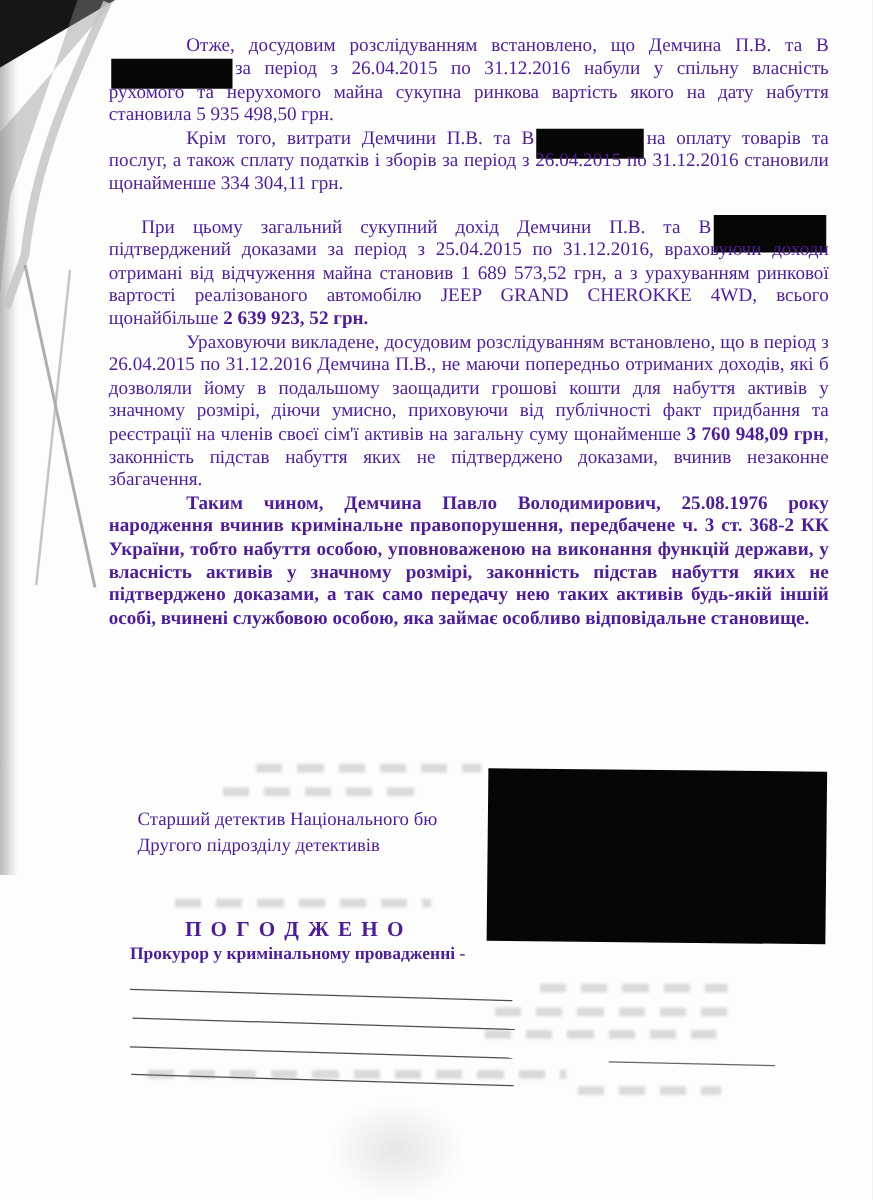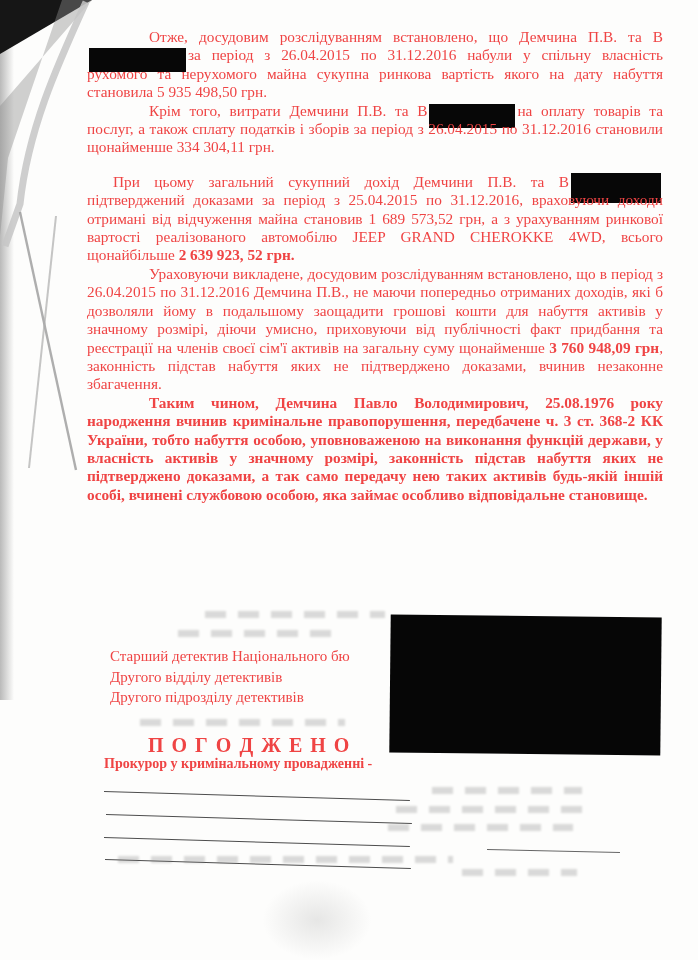--- a/index.html
+++ b/index.html
@@ -1,19 +1,19 @@
 <!DOCTYPE html>
 <html><head>
 <meta charset="utf-8">
 <style>
   html,body { margin:0; padding:0; background:#e8e8e8; }
   .page {
     position:relative; width:698px; height:960px; background:#fdfdfc;
     overflow:hidden; font-family:"Liberation Serif","DejaVu Serif",serif;
-    color:#ef4444;
+    color:#4c1d95;
   }
   .edge-left {
     position:absolute; left:0; top:0; width:14px; height:700px;
     background:linear-gradient(90deg, rgba(130,130,130,.55), rgba(130,130,130,0));
     pointer-events:none;
   }
   .curl { position:absolute; left:0; top:0; }
   .body-text {
     position:absolute; left:87px; top:28px; width:576px;
     font-size:15.3px; line-height:18.4px; text-align:justify;
@@ -29,21 +29,21 @@
   .big-redact {
     position:absolute; left:390px; top:616px; width:271px; height:138px;
     background:#060606; transform:rotate(.6deg);
   }
   .sig-block {
     position:absolute; left:110px; top:646px; font-weight:normal;
     font-size:15px; line-height:20.5px; white-space:nowrap;
   }
   .approved {
     position:absolute; left:148px; top:734px; font-weight:bold;
-    font-size:20px; letter-spacing:1.5px; white-space:nowrap;
+    font-size:17px; letter-spacing:1.5px; white-space:nowrap;
   }
   .prosecutor {
     position:absolute; left:104px; top:756px; font-weight:bold;
     font-size:14px; white-space:nowrap;
   }
   .sig-line {
     position:absolute; width:306px; height:0;
     border-top:1.6px solid #4d4d4d; transform:rotate(1.7deg);
     transform-origin:left center;
   }
@@ -86,21 +86,20 @@
 
     <p><span>Ураховуючи викладене, досудовим розслідуванням встановлено, що в період з 26.04.2015 по 31.12.2016 Демчина П.В., не маючи попередньо отриманих доходів, які б дозволяли йому в подальшому заощадити грошові кошти для набуття активів у значному розмірі, діючи умисно, приховуючи від публічності факт придбання та реєстрації на членів своєї сім'ї активів на загальну суму щонайменше </span><b>3 760 948,09 грн</b><span>, законність підстав набуття яких не підтверджено доказами, вчинив незаконне збагачення.</span></p>
 
     <p><b>Таким чином, Демчина Павло Володимирович, 25.08.1976 року народження вчинив кримінальне правопорушення, передбачене ч. 3 ст. 368-2 КК України, тобто набуття особою, уповноваженою на виконання функцій держави, у власність активів у значному розмірі, законність підстав набуття яких не підтверджено доказами, а так само передачу нею таких активів будь-якій іншій особі, вчинені службовою особою, яка займає особливо відповідальне становище.</b></p>
   </div>
 
   <div class="big-redact"></div>
 
   <div class="sig-block">
     <div>Старший детектив Національного бю</div>
-    <div>Другого відділу детективів</div>
     <div>Другого підрозділу детективів</div>
   </div>
 
   <div class="approved">П О Г О Д Ж Е Н О</div>
   <div class="prosecutor">Прокурор у кримінальному провадженні -</div>
 
   <div class="sig-line" style="left:104px; top:791px;"></div>
   <div class="sig-line" style="left:106px; top:814px;"></div>
   <div class="sig-line" style="left:104px; top:837px;"></div>
   <div class="sig-line" style="left:105px; top:859px;"></div>

